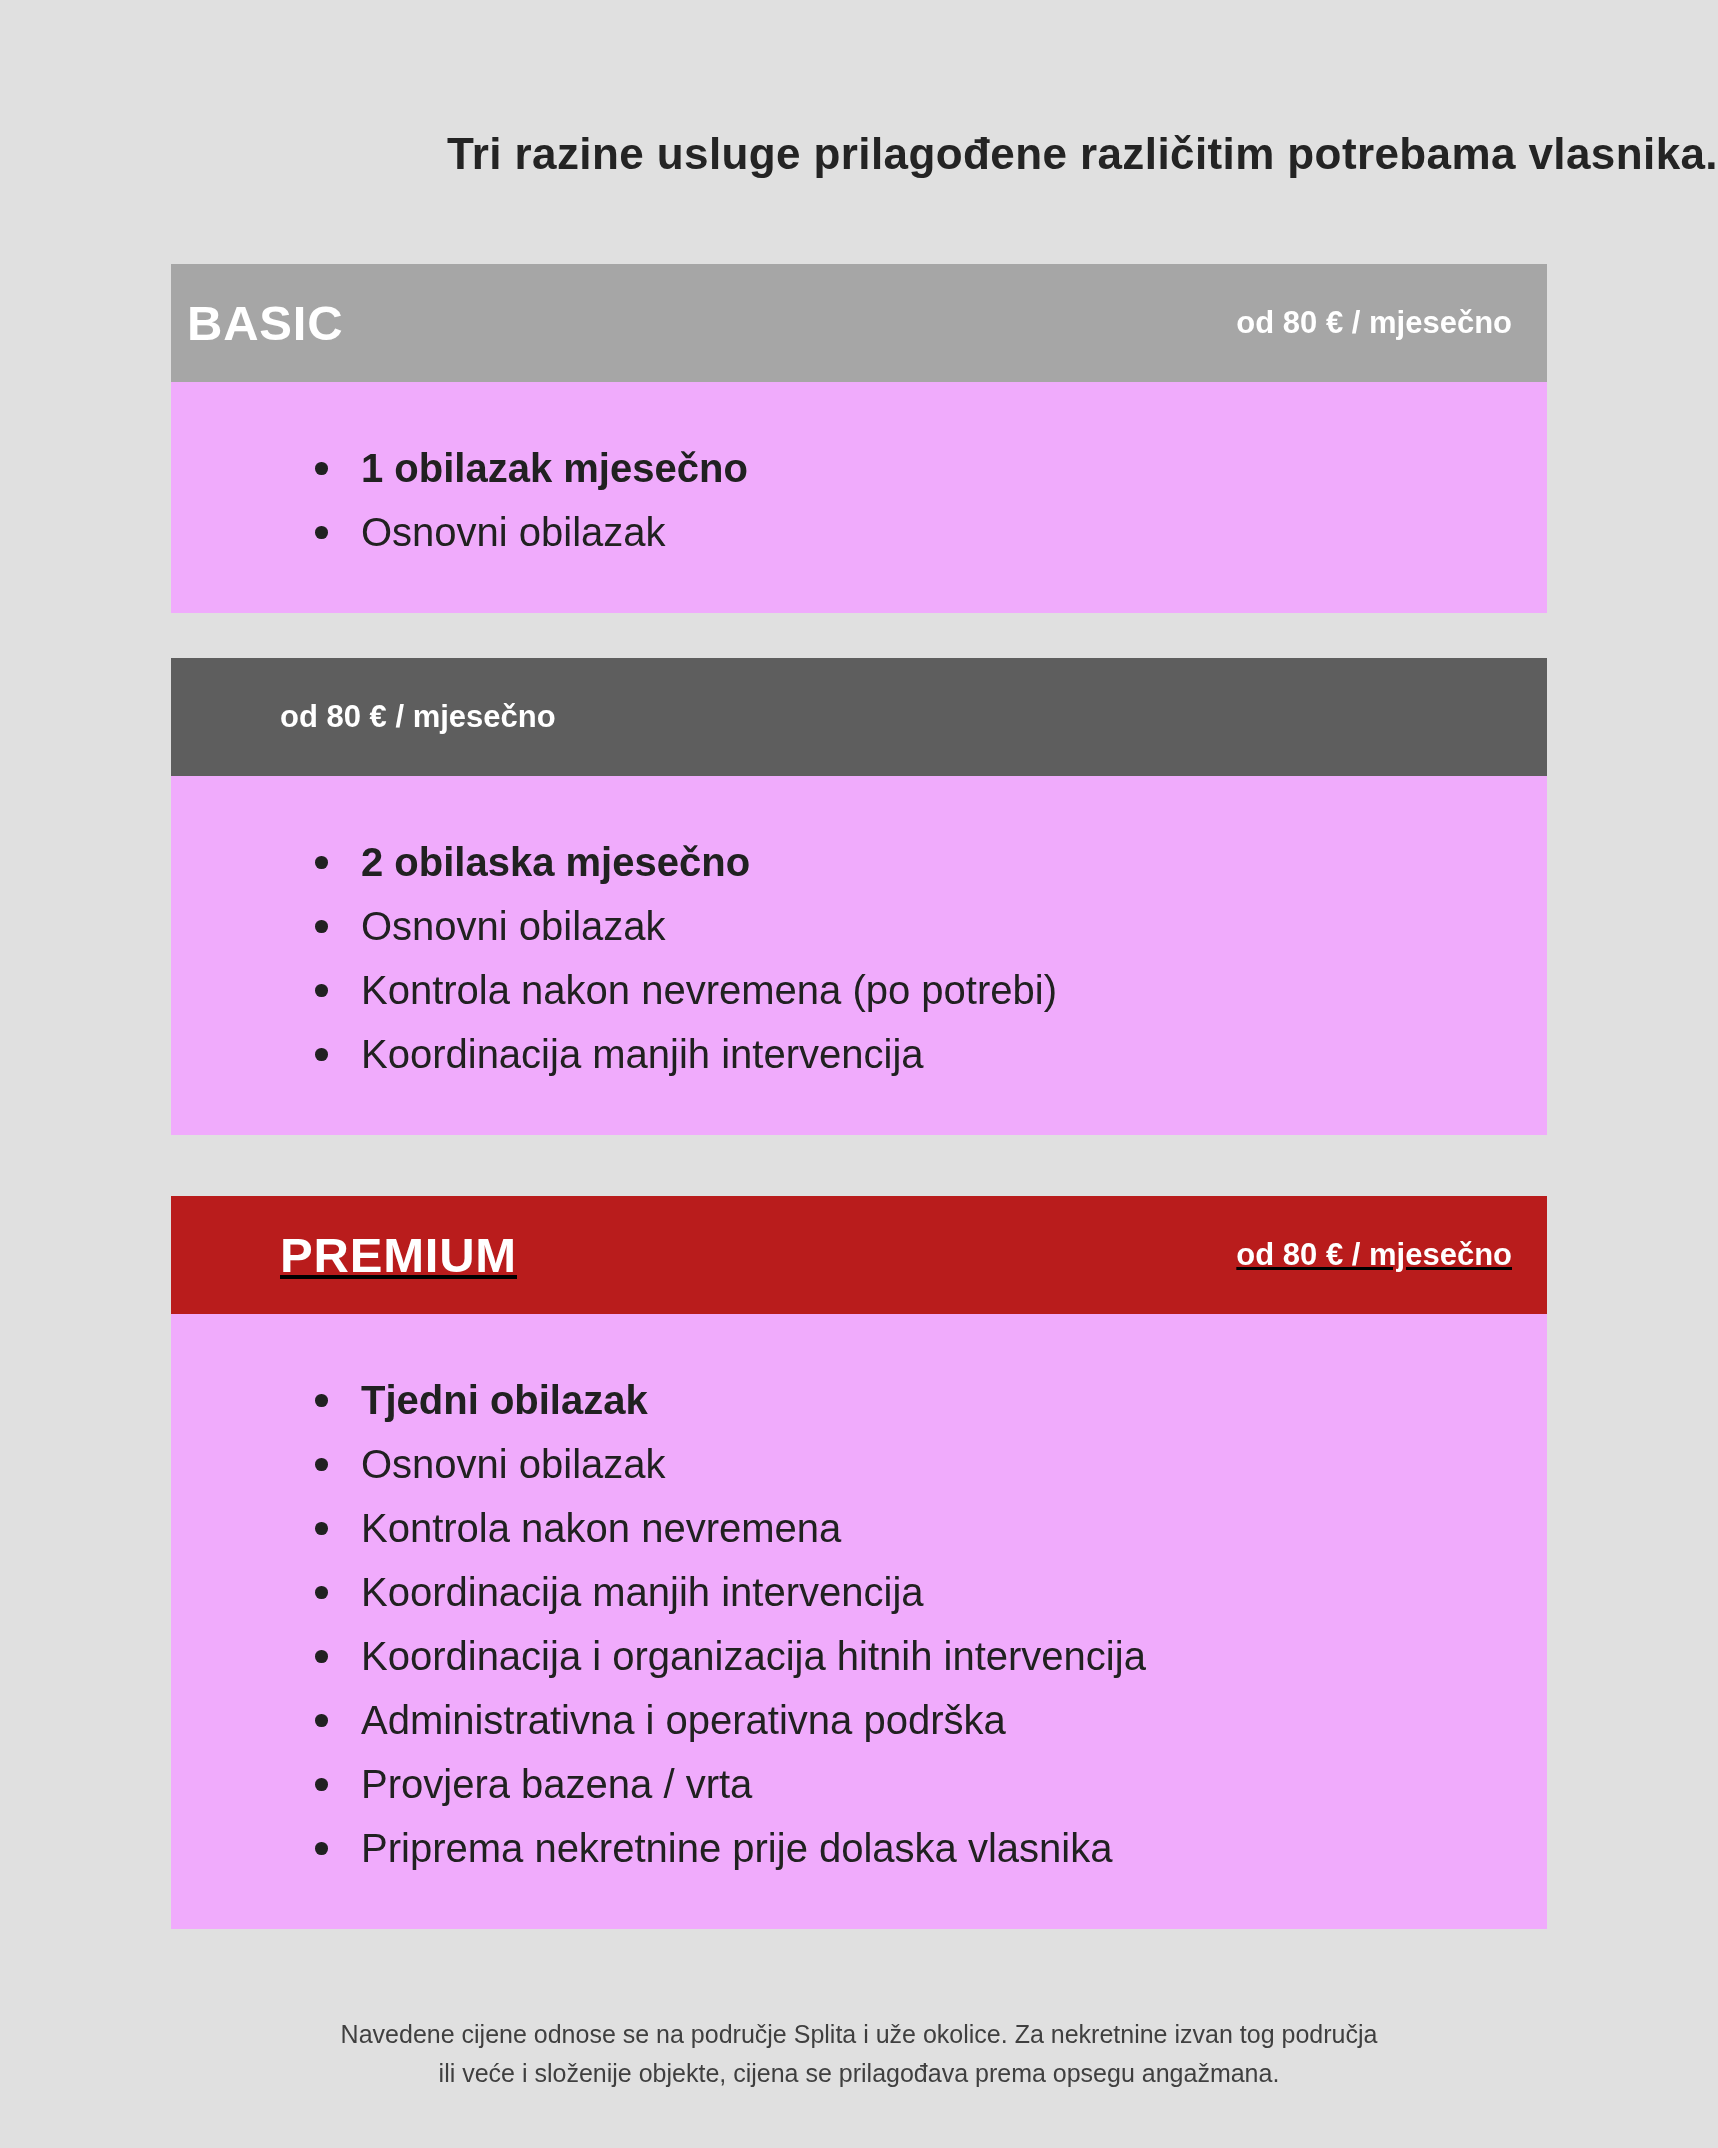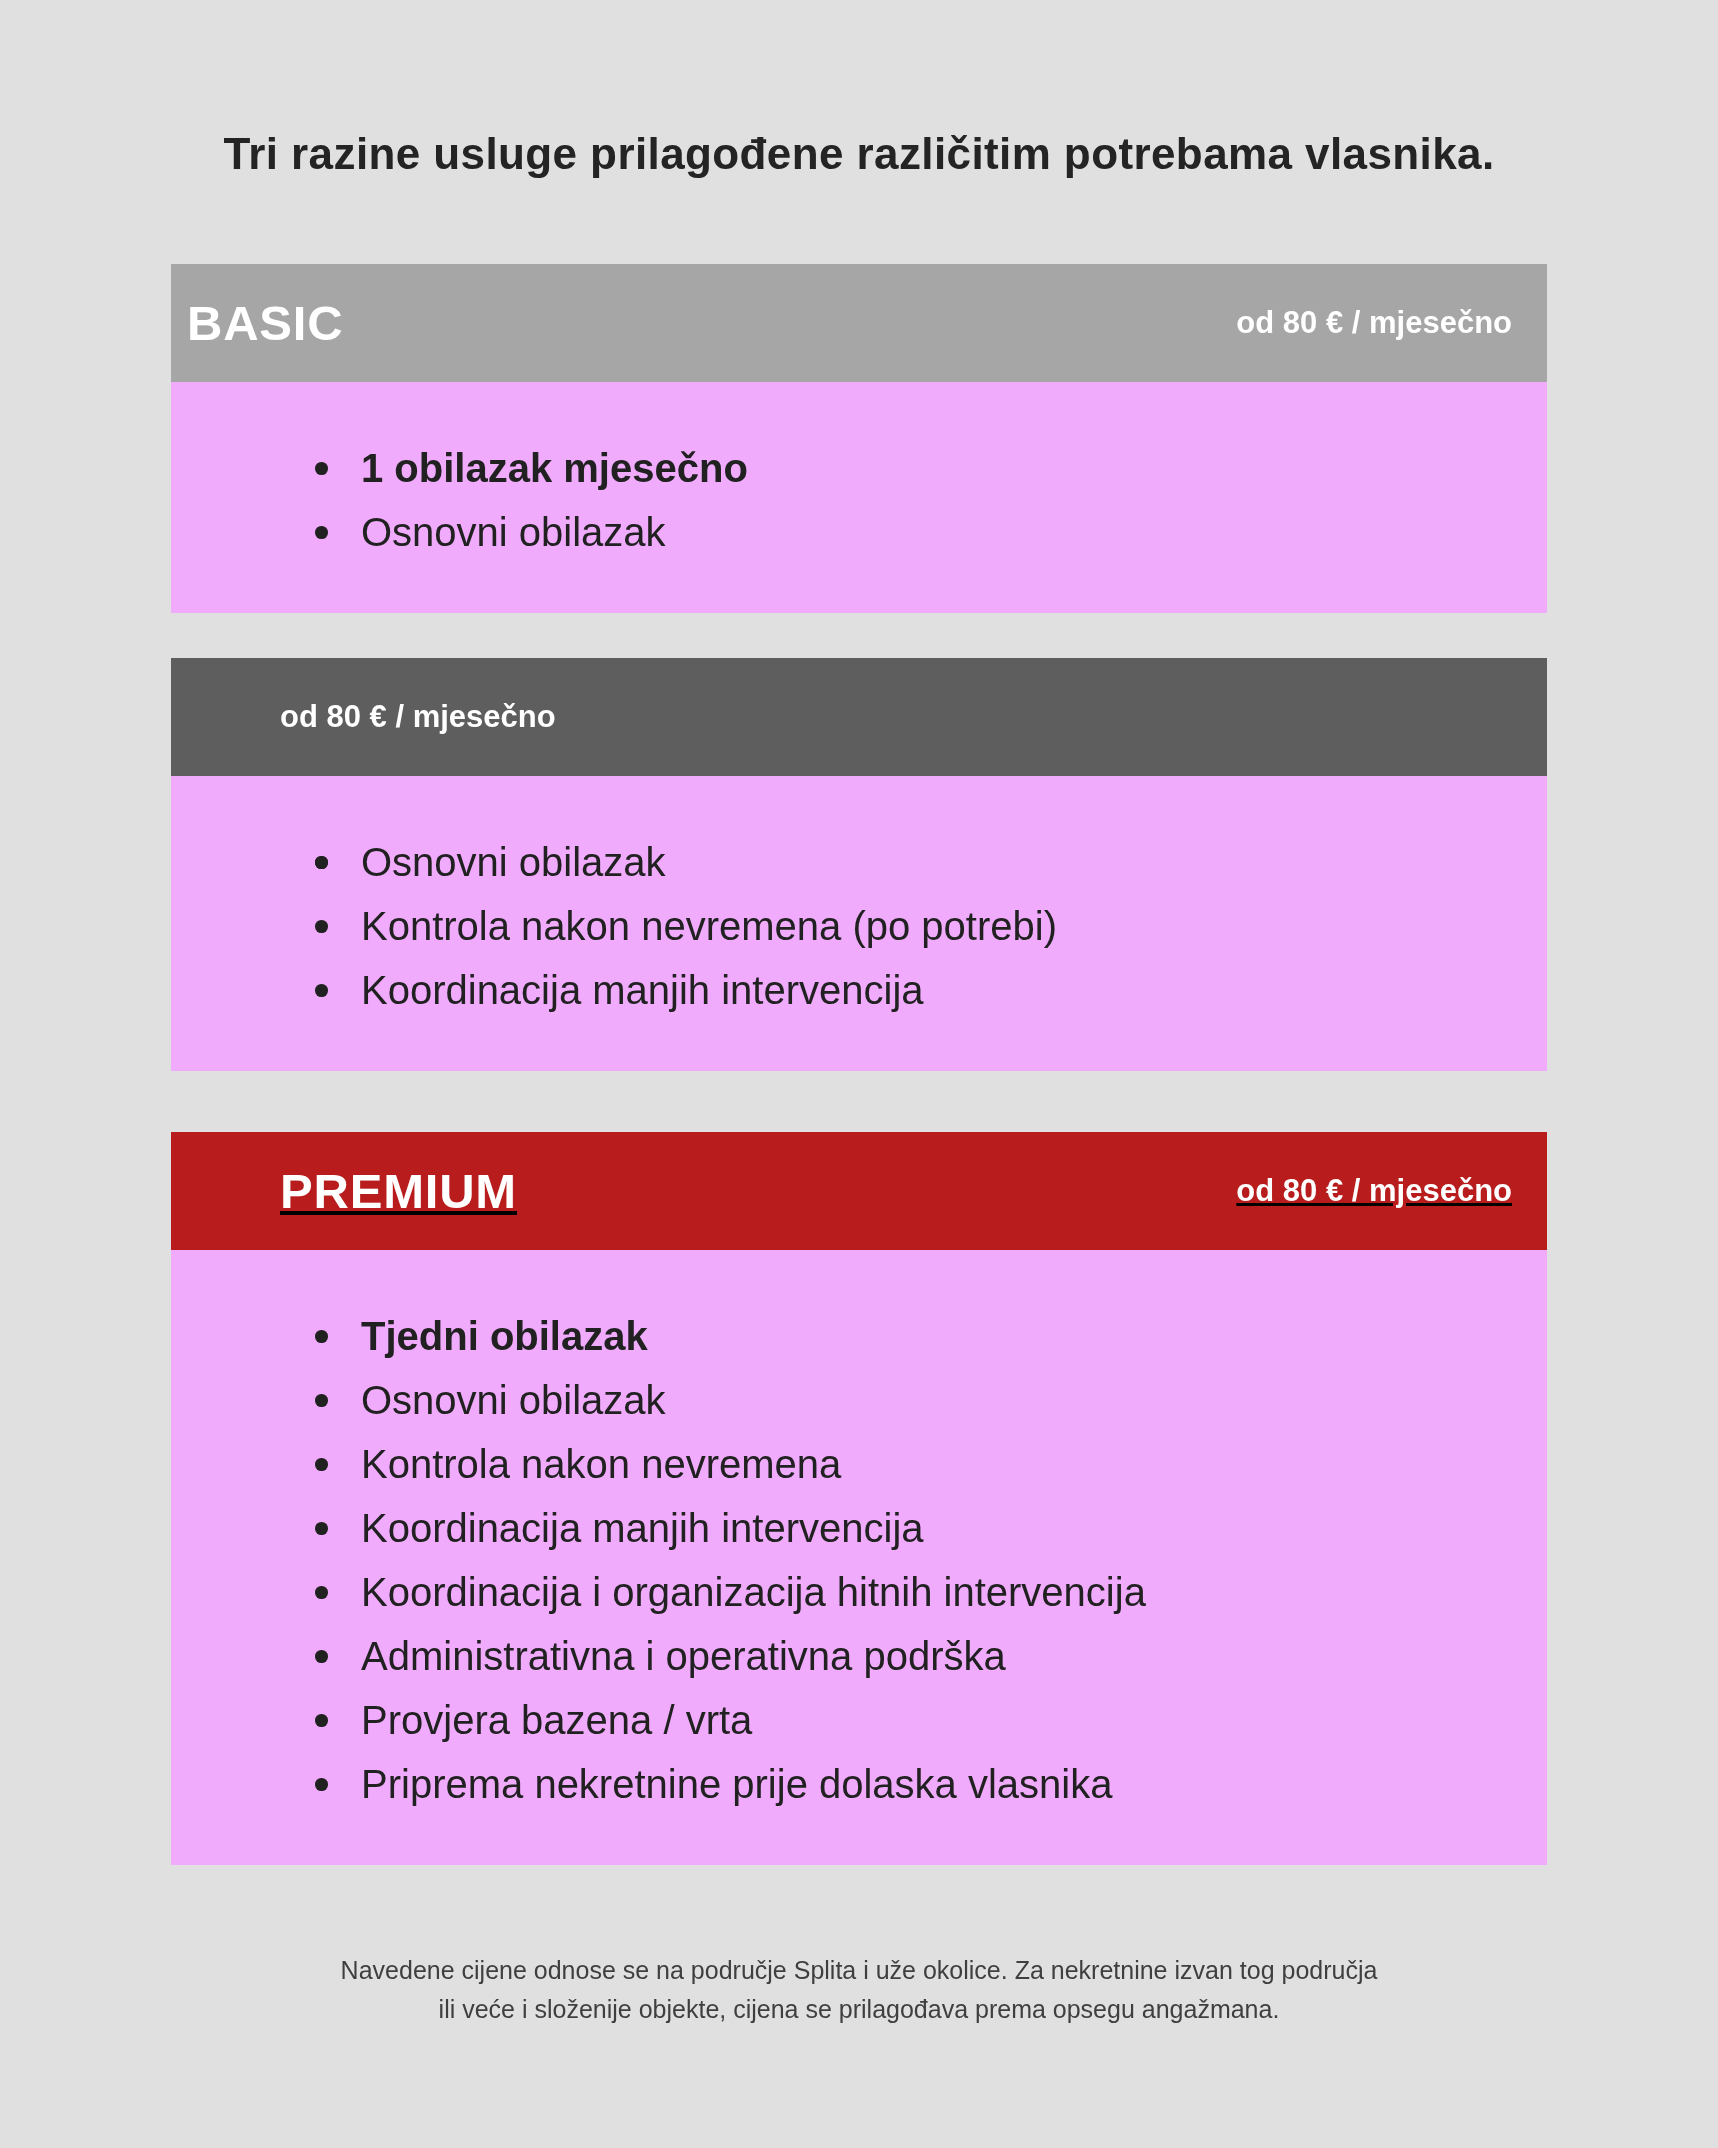--- a/index.html
+++ b/index.html
@@ -15,21 +15,21 @@
   }
   .page {
     width: 1718px;
     height: 2148px;
     position: relative;
   }
   .title {
     margin: 0;
     padding-top: 124px;
     line-height: 59px;
-    text-align: center;
+    text-align: right;
     font-size: 44px;
     font-weight: bold;
     color: #242424;
     letter-spacing: 0.4px;
   }
   .cards {
     width: 1376px;
     margin: 81px auto 0 auto;
   }
   .card {
@@ -113,21 +113,21 @@
         </ul>
       </div>
     </section>
 
     <section class="card gap-b">
       <header class="card-header" style="background-color: rgb(94, 94, 94);">
         <span class="plan-price">od 80 € / mjesečno</span>
       </header>
       <div class="card-body">
         <ul class="features">
-          <li class="feature bold"><span class="dot"></span></li>
+          <li class="feature bold"><span class="dot"></span><span>2 obilaska mjesečno</span></li>
           <li class="feature"><span class="dot"></span><span>Osnovni obilazak</span></li>
           <li class="feature"><span class="dot"></span><span>Kontrola nakon nevremena (po potrebi)</span></li>
           <li class="feature"><span class="dot"></span><span>Koordinacija manjih intervencija</span></li>
         </ul>
       </div>
     </section>
 
     <section class="card">
       <header class="card-header" style="background-color: #b91c1c; text-decoration: underline;">
         <span class="plan-name">PREMIUM</span>

